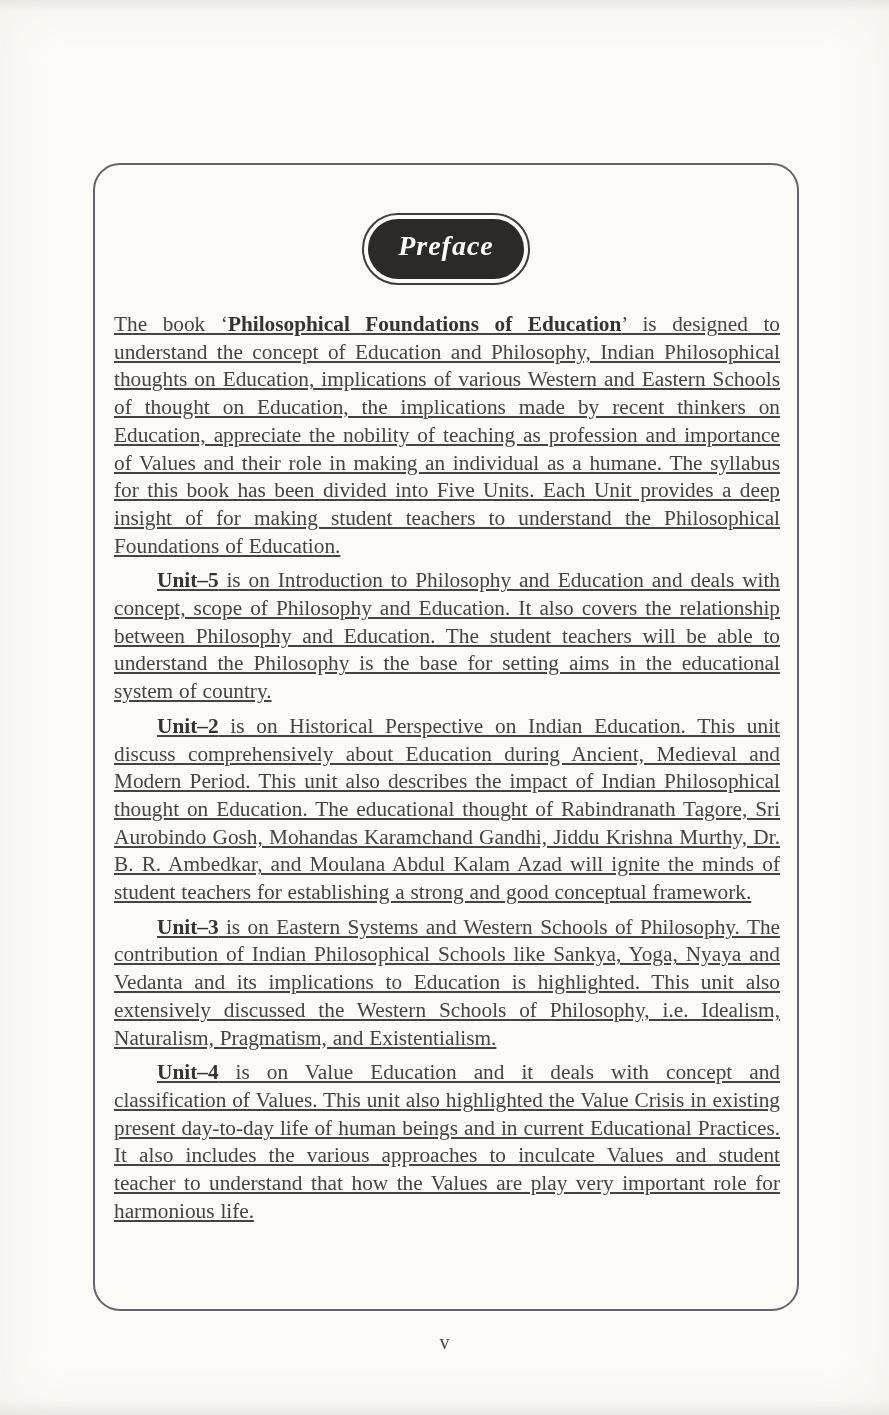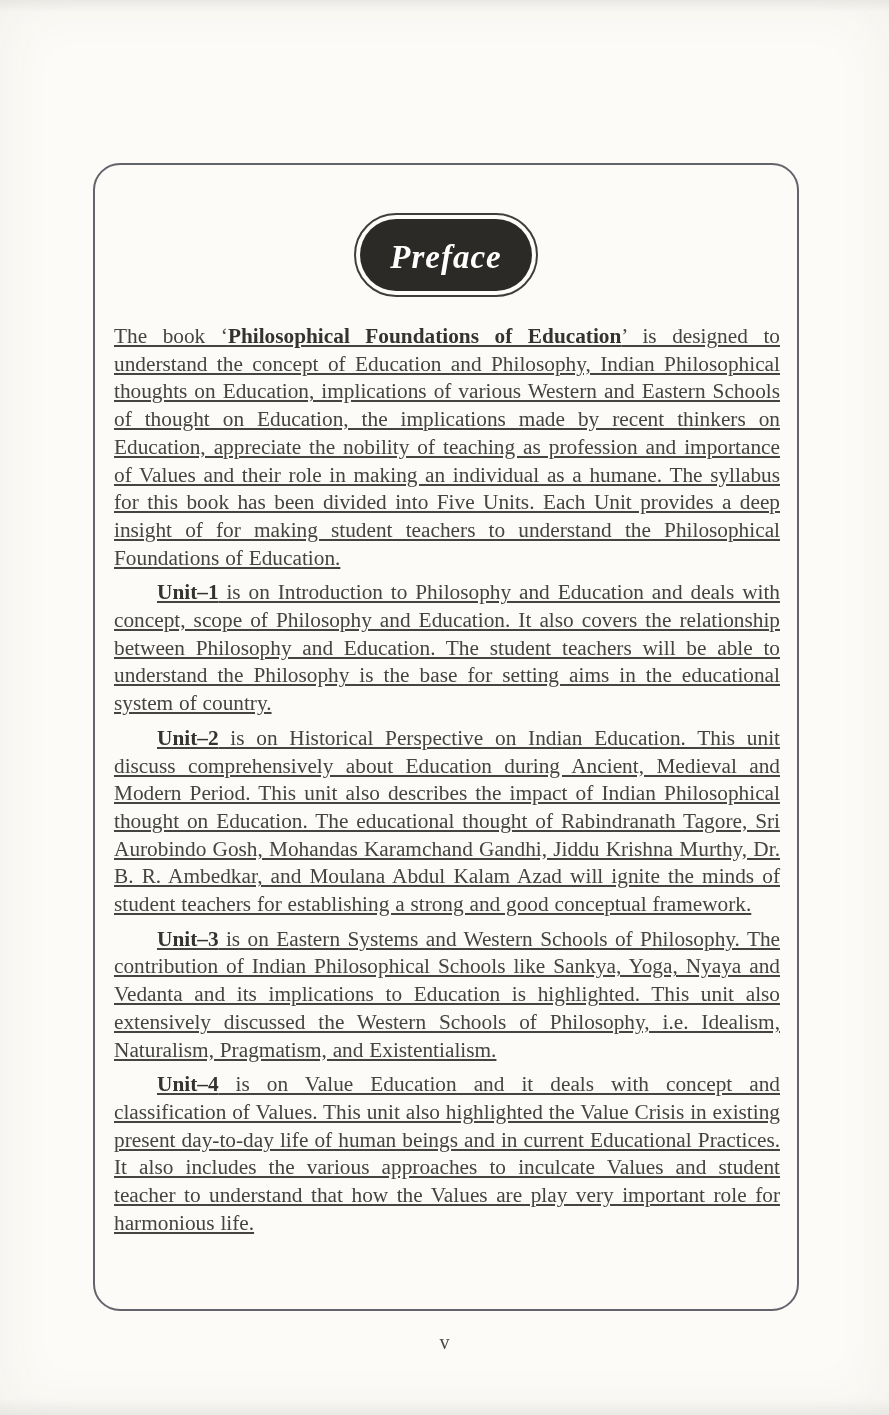--- a/index.html
+++ b/index.html
@@ -43,22 +43,22 @@
     border: 2px solid var(--badge-outline);
     border-radius: 46px;
     padding: 4px;
     background: #fdfdfa;
   }
   .badge-inner {
     display: block;
     background: var(--badge-fill);
     color: var(--badge-text);
     border-radius: 38px;
-    padding: 15px 30px 10px 30px;
-    font-size: 33px;
+    padding: 3px 30px 10px 30px;
+    font-size: 28px;
     line-height: 47px;
     font-weight: bold;
     font-style: italic;
     letter-spacing: 1px;
   }
   .content {
     padding: 26px 17px 0 19px;
   }
   .para {
     margin: 0 0 7px 0;
@@ -87,20 +87,20 @@
 <div class="scan-band-bottom"></div>
 
 <div class="page-border">
   <div class="badge-row">
     <div class="badge">
       <span class="badge-inner">Preface</span>
     </div>
   </div>
   <div class="content">
       <p class="para"><span>The book ‘</span><span class="bold">Philosophical Foundations of Education</span><span>’ is designed to understand the concept of Education and Philosophy, Indian Philosophical thoughts on Education, implications of various Western and Eastern Schools of thought on Education, the implications made by recent thinkers on Education, appreciate the nobility of teaching as profession and importance of Values and their role in making an individual as a humane. The syllabus for this book has been divided into Five Units. Each Unit provides a deep insight of for making student teachers to understand the Philosophical Foundations of Education.</span></p>
-      <p class="para indent"><span class="bold">Unit–1</span><span> is on Introduction to Philosophy and Education and deals with concept, scope of Philosophy and Education. It also covers the relationship between Philosophy and Education. The student teachers will be able to understand the Philosophy is the base for setting aims in the educational system of country.</span></p>
+      <p class="para indent"><span class="bold">Unit–5</span><span> is on Introduction to Philosophy and Education and deals with concept, scope of Philosophy and Education. It also covers the relationship between Philosophy and Education. The student teachers will be able to understand the Philosophy is the base for setting aims in the educational system of country.</span></p>
       <p class="para indent"><span class="bold">Unit–2</span><span> is on Historical Perspective on Indian Education. This unit discuss comprehensively about Education during Ancient, Medieval and Modern Period. This unit also describes the impact of Indian Philosophical thought on Education. The educational thought of Rabindranath Tagore, Sri Aurobindo Gosh, Mohandas Karamchand Gandhi, Jiddu Krishna Murthy, Dr. B. R. Ambedkar, and Moulana Abdul Kalam Azad will ignite the minds of student teachers for establishing a strong and good conceptual framework.</span></p>
       <p class="para indent"><span class="bold">Unit–3</span><span> is on Eastern Systems and Western Schools of Philosophy. The contribution of Indian Philosophical Schools like Sankya, Yoga, Nyaya and Vedanta and its implications to Education is highlighted. This unit also extensively discussed the Western Schools of Philosophy, i.e. Idealism, Naturalism, Pragmatism, and Existentialism.</span></p>
       <p class="para indent"><span class="bold">Unit–4</span><span> is on Value Education and it deals with concept and classification of Values. This unit also highlighted the Value Crisis in existing present day-to-day life of human beings and in current Educational Practices. It also includes the various approaches to inculcate Values and student teacher to understand that how the Values are play very important role for harmonious life.</span></p>
     </div>
 </div>
 
 <div class="page-number">v</div>
 
 </body></html>

